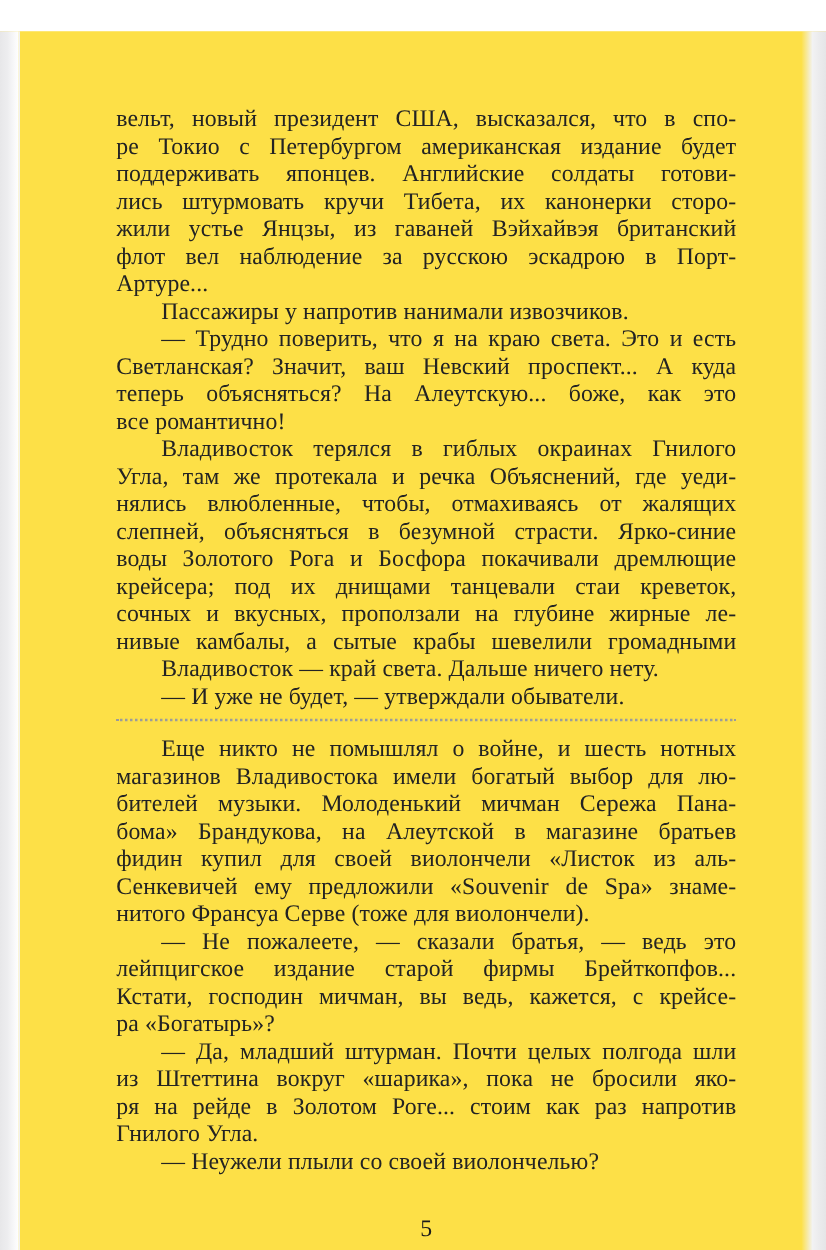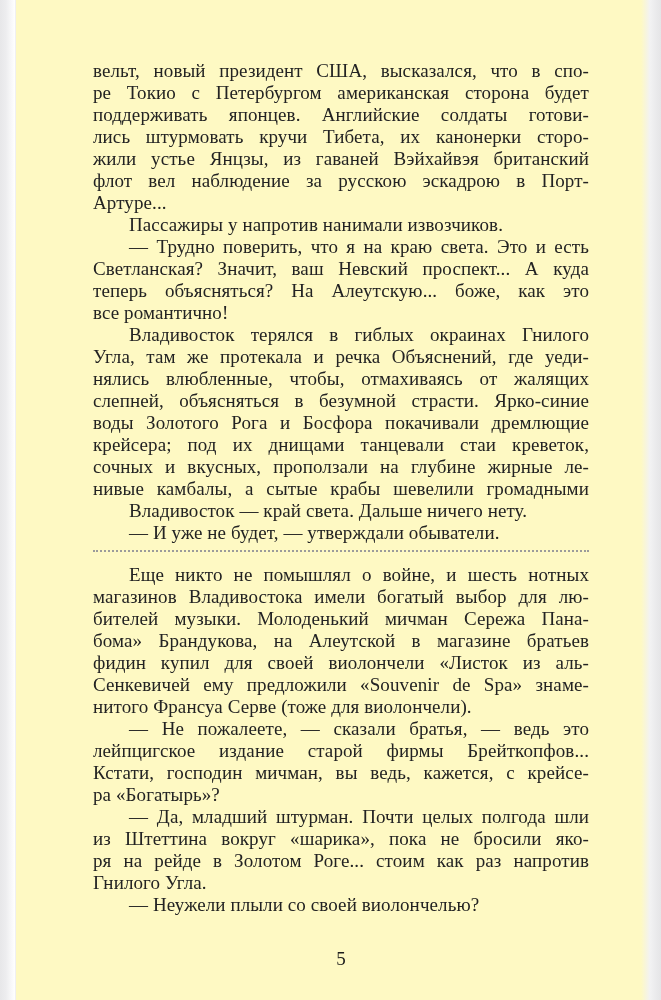--- a/index.html
+++ b/index.html
@@ -10,21 +10,22 @@
   body {
     width: 661px;
     height: 1000px;
     position: relative;
     overflow: hidden;
     font-family: "Liberation Serif", "DejaVu Serif", serif;
   }
   .page {
     position: absolute;
     inset: 0;
-    background: #fef9c3;
+    background: #fde047;
+    margin-top: 25px;
   }
   .edge {
     position: absolute;
     top: 0;
     bottom: 0;
     pointer-events: none;
   }
   .edge.left {
     left: 0;
     width: 15px;
@@ -78,21 +79,21 @@
 </style>
 </head>
 <body>
 
 <div class="page">
   <div class="edge left"></div>
   <div class="edge right"></div>
   <div class="text-block">
       <div class="para">
         <div class="line">вельт, новый президент США, высказался, что в спо-</div>
-        <div class="line">ре Токио с Петербургом американская сторона будет</div>
+        <div class="line">ре Токио с Петербургом американская издание будет</div>
         <div class="line">поддерживать японцев. Английские солдаты готови-</div>
         <div class="line">лись штурмовать кручи Тибета, их канонерки сторо-</div>
         <div class="line">жили устье Янцзы, из гаваней Вэйхайвэя британский</div>
         <div class="line">флот вел наблюдение за русскою эскадрою в Порт-</div>
         <div class="line last">Артуре...</div>
       </div>
       <div class="para">
         <div class="line last indent">Пассажиры у напротив нанимали извозчиков.</div>
       </div>
       <div class="para">

